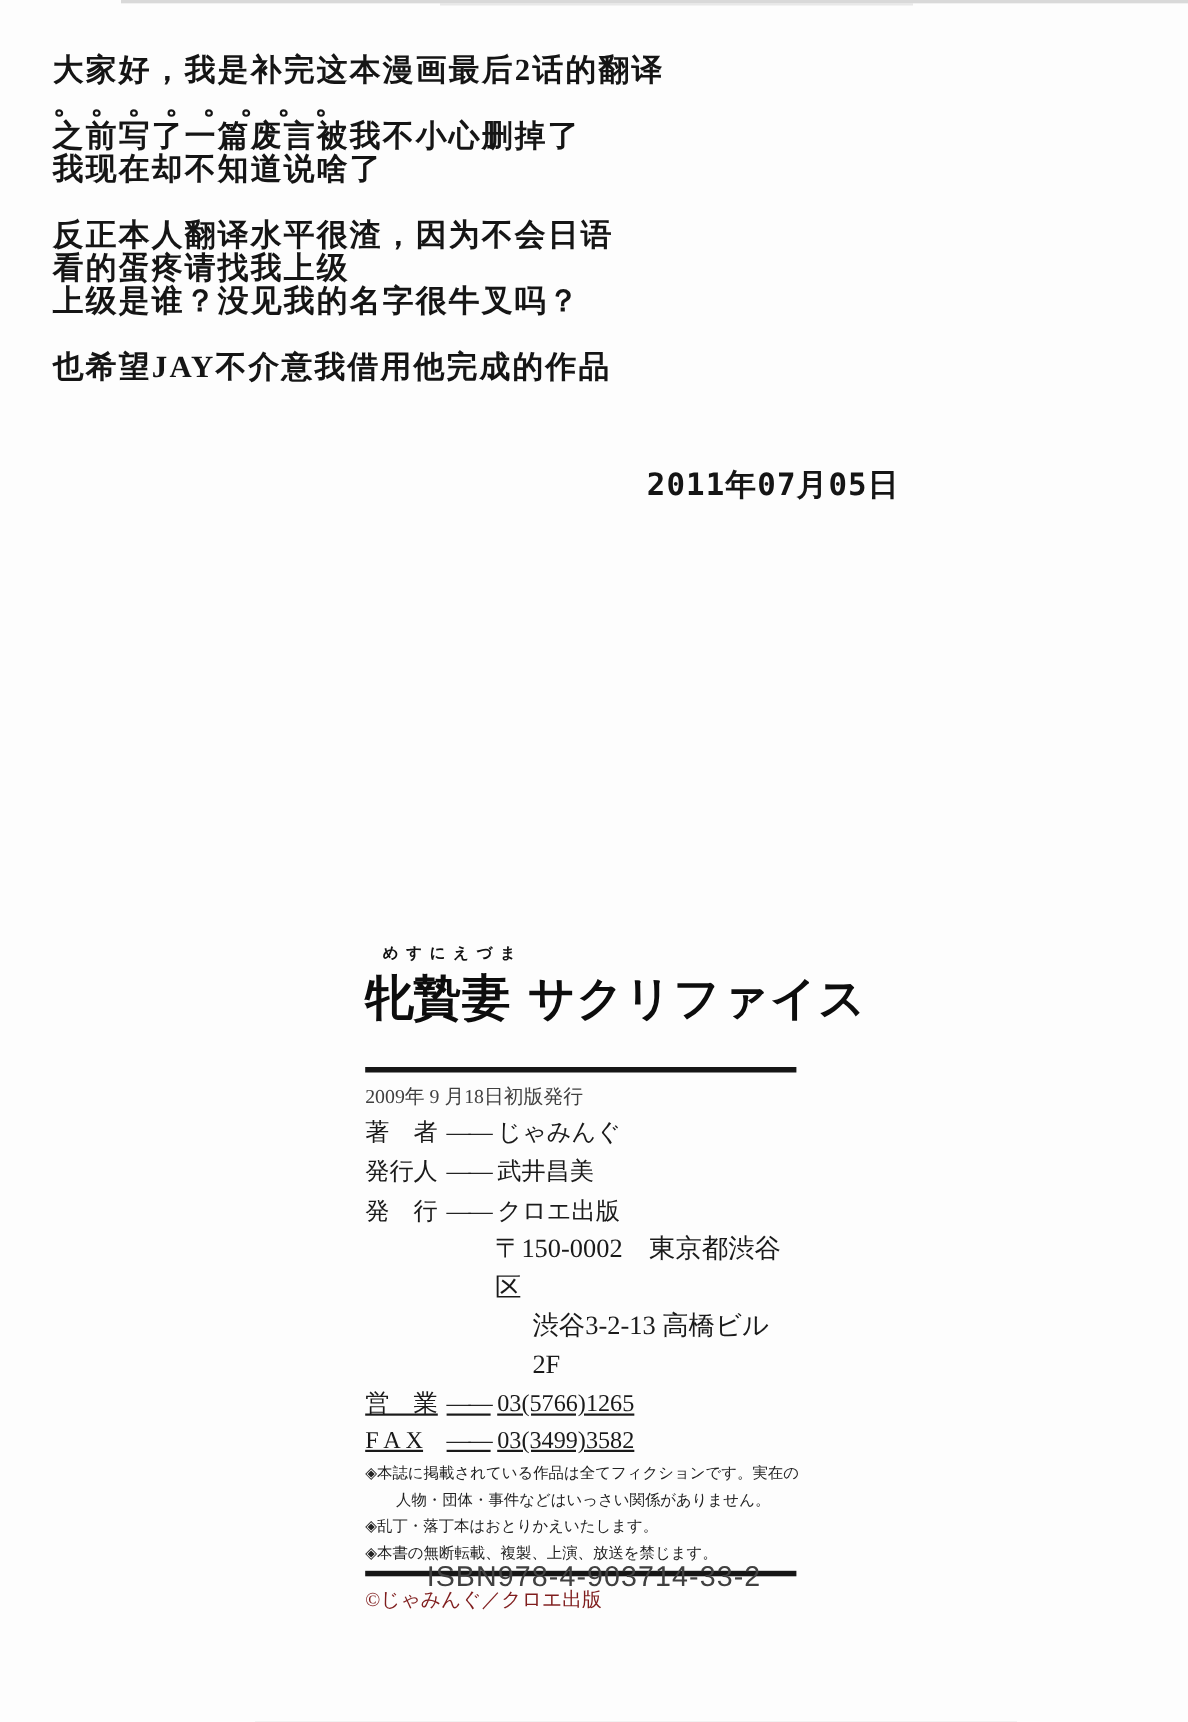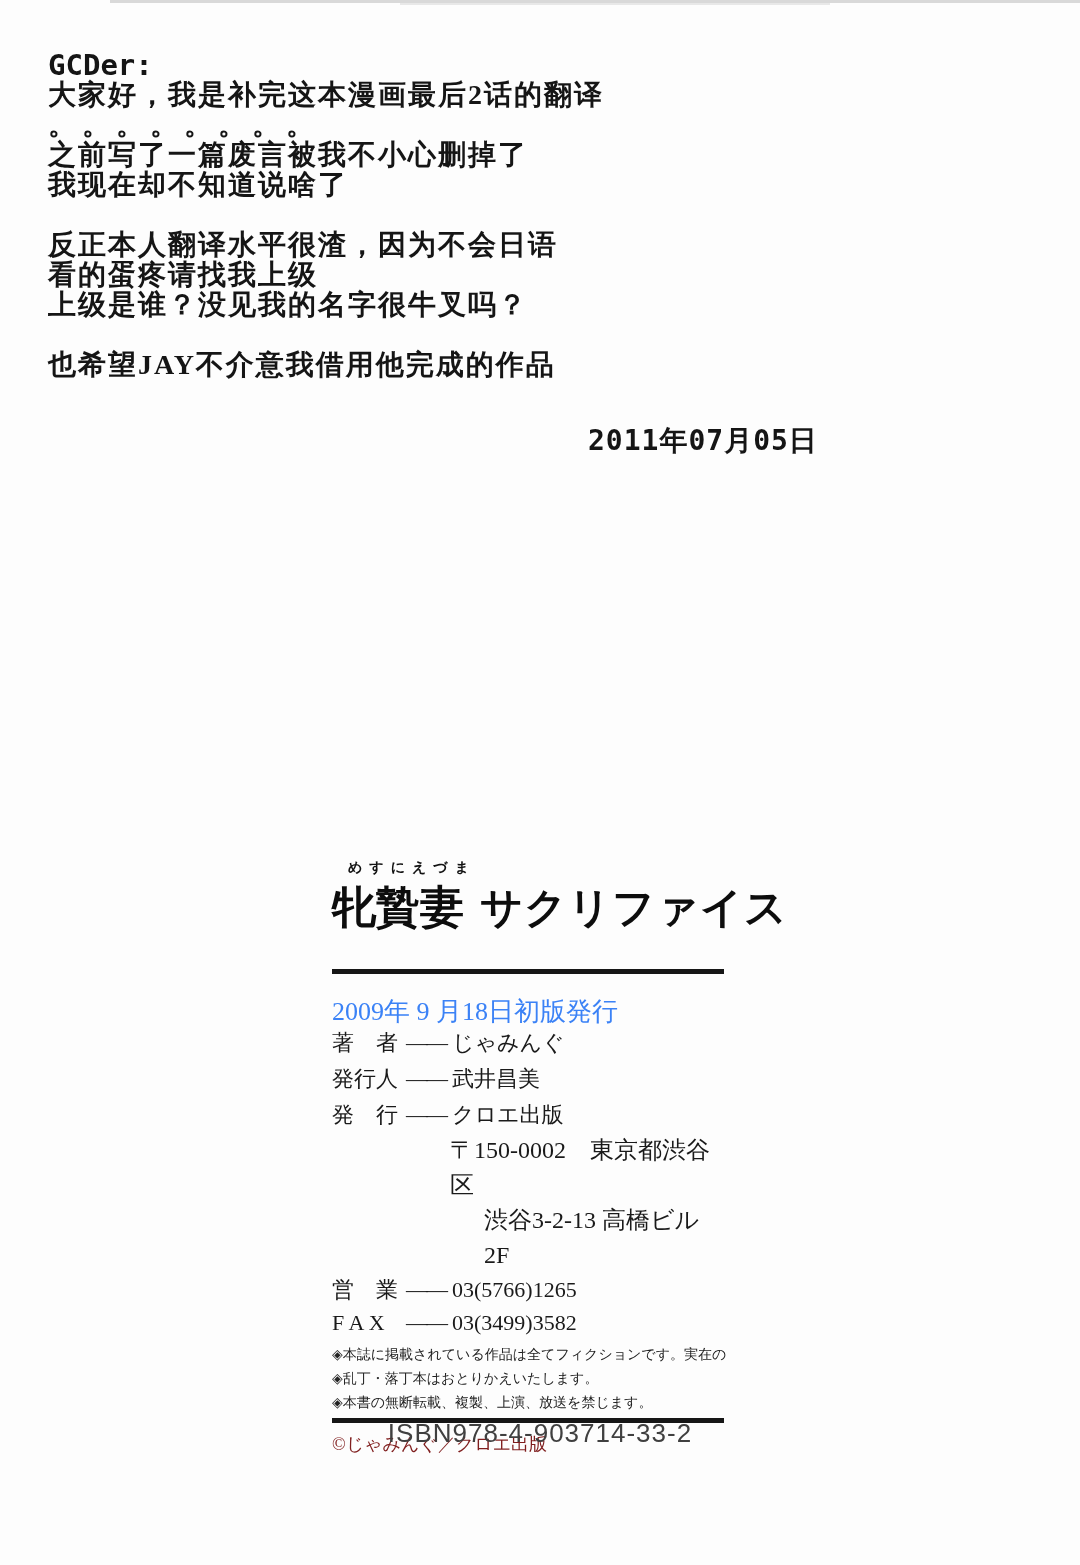--- a/index.html
+++ b/index.html
@@ -57,30 +57,30 @@
     font-size:44px;font-weight:900;color:#0d0d0d;letter-spacing:0px;
   }
   .title-sub{
     font-size:42px;font-weight:900;color:#0d0d0d;margin-left:16px;letter-spacing:1px;
   }
   .rule{
     height:5px;background:#161616;width:100%;
   }
   .rule.r1{margin-top:22px;}
   .rule.r2{margin-top:3px;}
-  .editions{margin-top:24px;font-size:26px;line-height:27px;color:#3b82f6;}
+  .editions{margin-top:9px;font-size:18px;line-height:27px;color:#404040;}
   .credits{margin-top:0;}
   .credit-row{display:flex;align-items:baseline;font-size:22px;line-height:36px;}
   .credit-label{min-width:74px;white-space:pre;}
   .credit-dash{letter-spacing:-2px;margin-right:6px;}
   .address{font-size:24px;line-height:35px;}
   .addr1{margin-left:118px;}
   .addr2{margin-left:152px;}
   .contacts{}
-  .contact-row{display:flex;align-items:flex-start;font-size:22px;line-height:33px;}
+  .contact-row{display:flex;align-items:flex-start;font-size:22px;line-height:33px;text-decoration:underline;}
   .contact-label{min-width:74px;white-space:pre;}
   .contact-dash{letter-spacing:-2px;margin-right:6px;}
   .notices{margin-top:4px;font-size:14px;line-height:24px;color:#222;}
   .notice{white-space:nowrap;}
   .notice.cont{margin-left:28px;}
   .copyright{margin-top:9px;font-size:18px;color:#7f1d1d;}
 
   .isbn{
     position:absolute;left:0;right:0;top:1418px;
     text-align:center;
@@ -90,21 +90,20 @@
 </style>
 </head>
 <body>
 
 <div class="page">
 
   <div class="scan-edge-top"></div>
   <div class="scan-edge-top2"></div>
 
   <section class="note">
-    <div class="note-header">GCDer:</div>
     <div class="note-line">大家好，我是补完这本漫画最后2话的翻译</div>
     <div class="note-line dots">。。。。。。。。</div>
     <div class="note-line">之前写了一篇废言被我不小心删掉了</div>
     <div class="note-line">我现在却不知道说啥了</div>
     <div class="note-line"></div>
     <div class="note-line">反正本人翻译水平很渣，因为不会日语</div>
     <div class="note-line">看的蛋疼请找我上级</div>
     <div class="note-line">上级是谁？没见我的名字很牛叉吗？</div>
     <div class="note-line"></div>
     <div class="note-line">也希望JAY不介意我借用他完成的作品</div>
@@ -154,20 +153,21 @@
       </div>
       <div class="contact-row">
         <span class="contact-label">F A X</span>
           <span class="contact-dash">——</span>
           <span class="contact-value">03(3499)3582</span>
       </div>
     </div>
 
     <div class="notices">
       <div class="notice">◈本誌に掲載されている作品は全てフィクションです。実在の</div>
+      <div class="notice cont">人物・団体・事件などはいっさい関係がありません。</div>
       <div class="notice">◈乱丁・落丁本はおとりかえいたします。</div>
       <div class="notice">◈本書の無断転載、複製、上演、放送を禁じます。</div>
     </div>
 
     <div class="rule r2"></div>
 
     <div class="copyright">©じゃみんぐ／クロエ出版</div>
   </section>
 
   <div class="isbn">ISBN978-4-903714-33-2</div>

